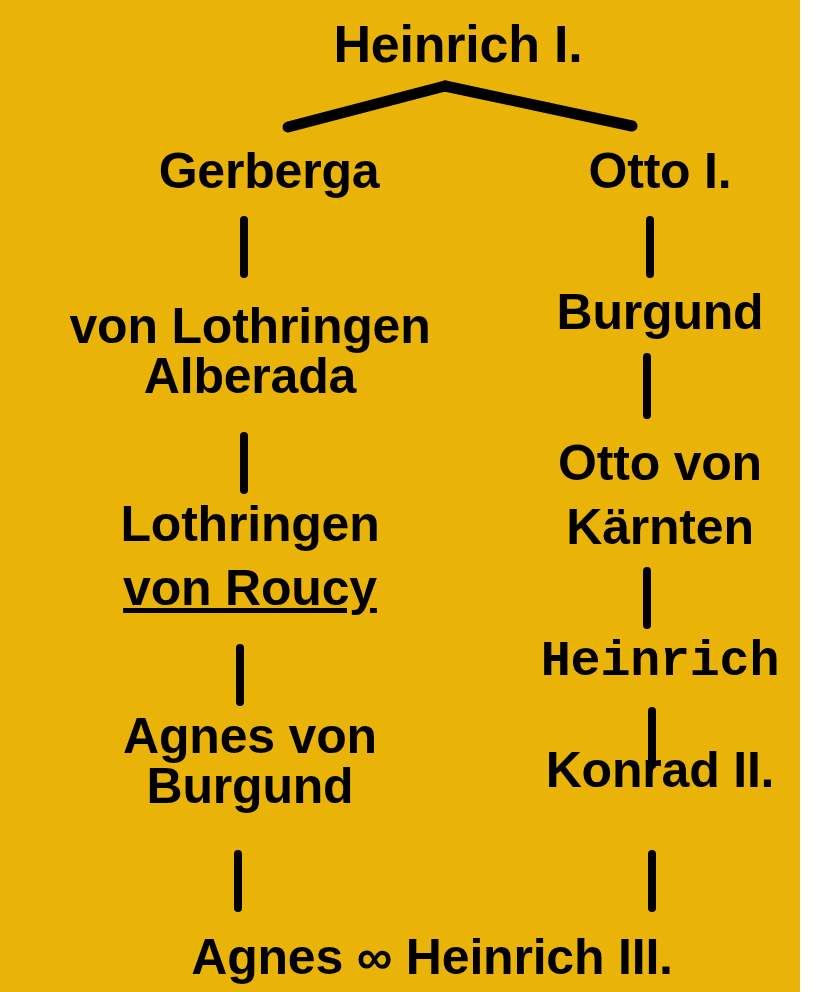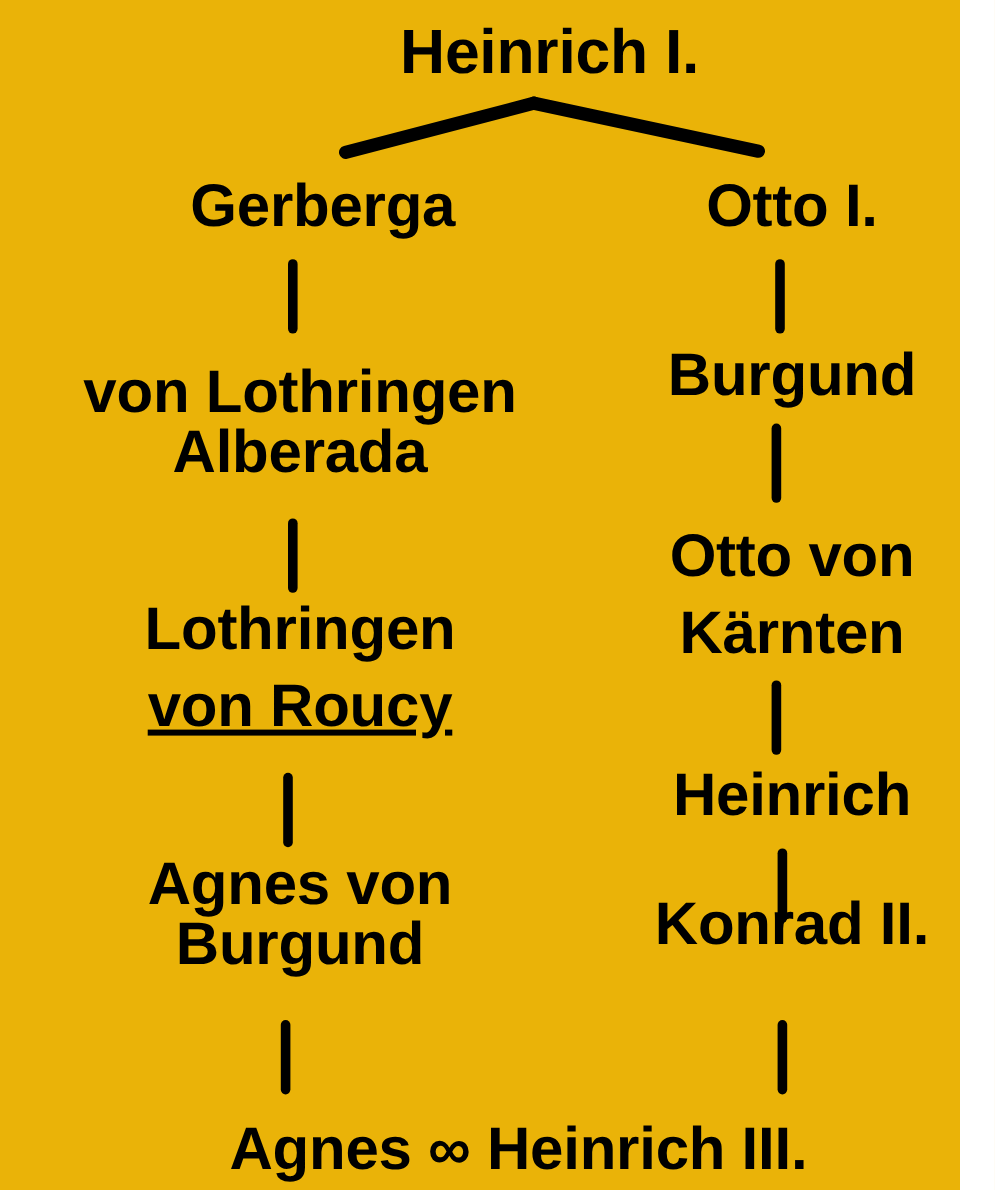--- a/index.html
+++ b/index.html
@@ -118,21 +118,21 @@
 
   <div class="vlink" style="left:647px; top:353px; width:8px; height:66px;"></div>
 
   <div class="node t-main" style="left:660px; top:438px;">
     <span class="line">Otto von</span>
     <span class="line" style="margin-top:14px;">Kärnten</span>
   </div>
 
   <div class="vlink" style="left:647px; top:567px; width:8px; height:62px;"></div>
 
-  <div class="node t-main" style="left:660px; top:637px;">
+  <div class="node t-main" style="left:660px; top:637px;font-family:Liberation Mono, monospace;">
     <span class="line">Heinrich</span>
   </div>
 
   <div class="vlink" style="left:652px; top:707px; width:8px; height:62px;"></div>
 
   <div class="node t-main" style="left:660px; top:745px;">
     <span class="line">Konrad II.</span>
   </div>
 
   <div class="vlink" style="left:652px; top:850px; width:8px; height:62px;"></div>

